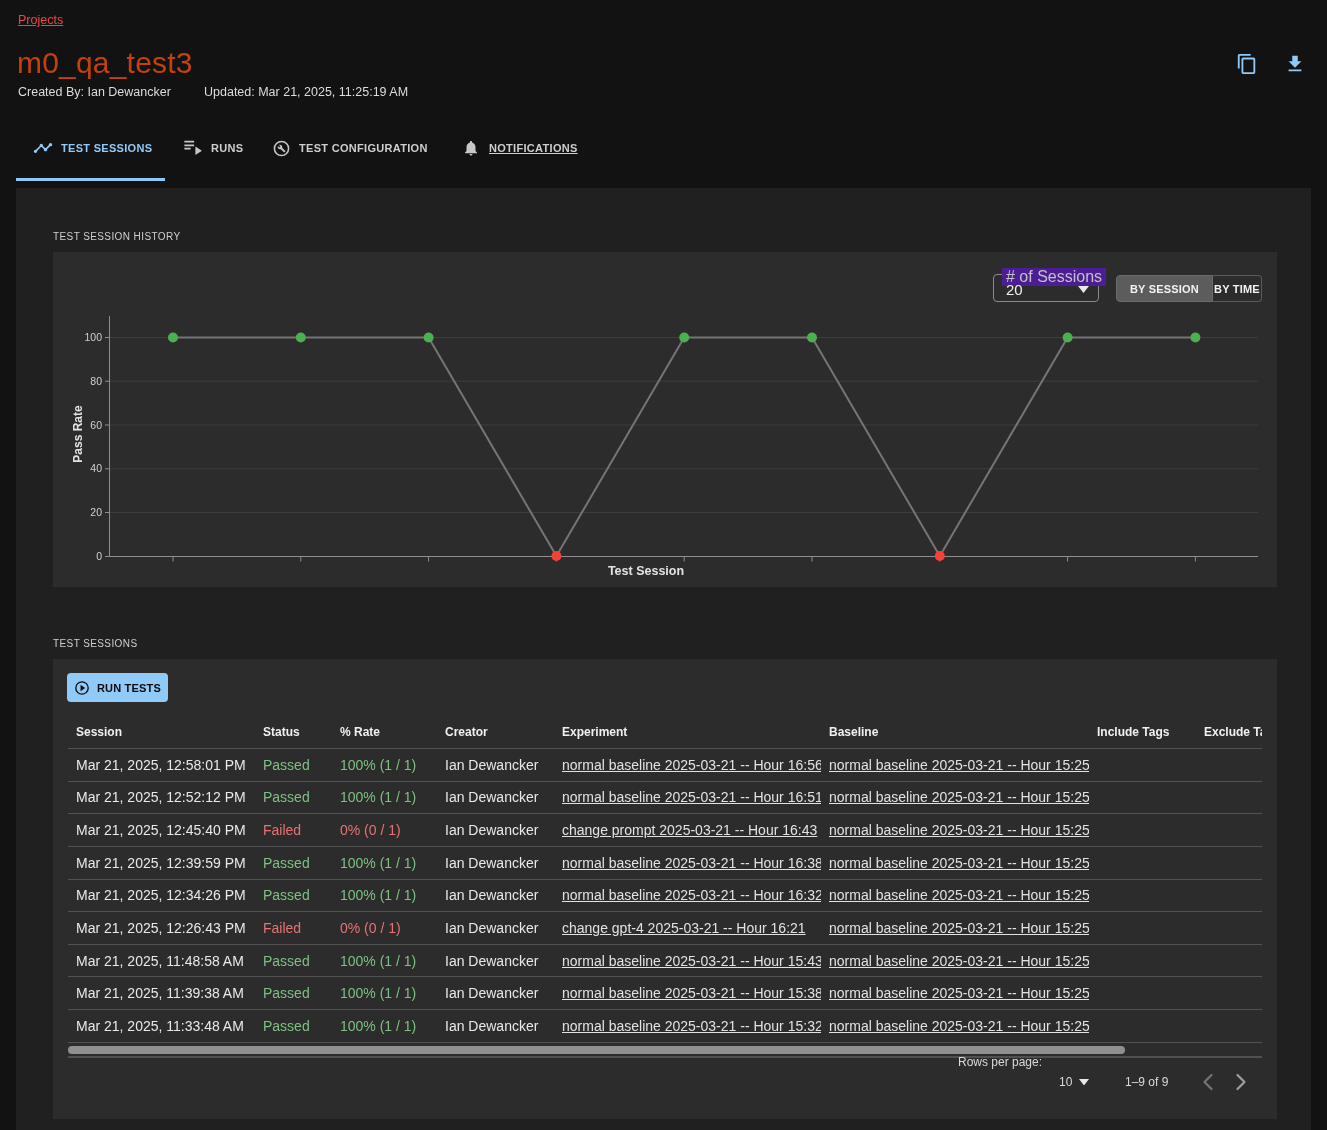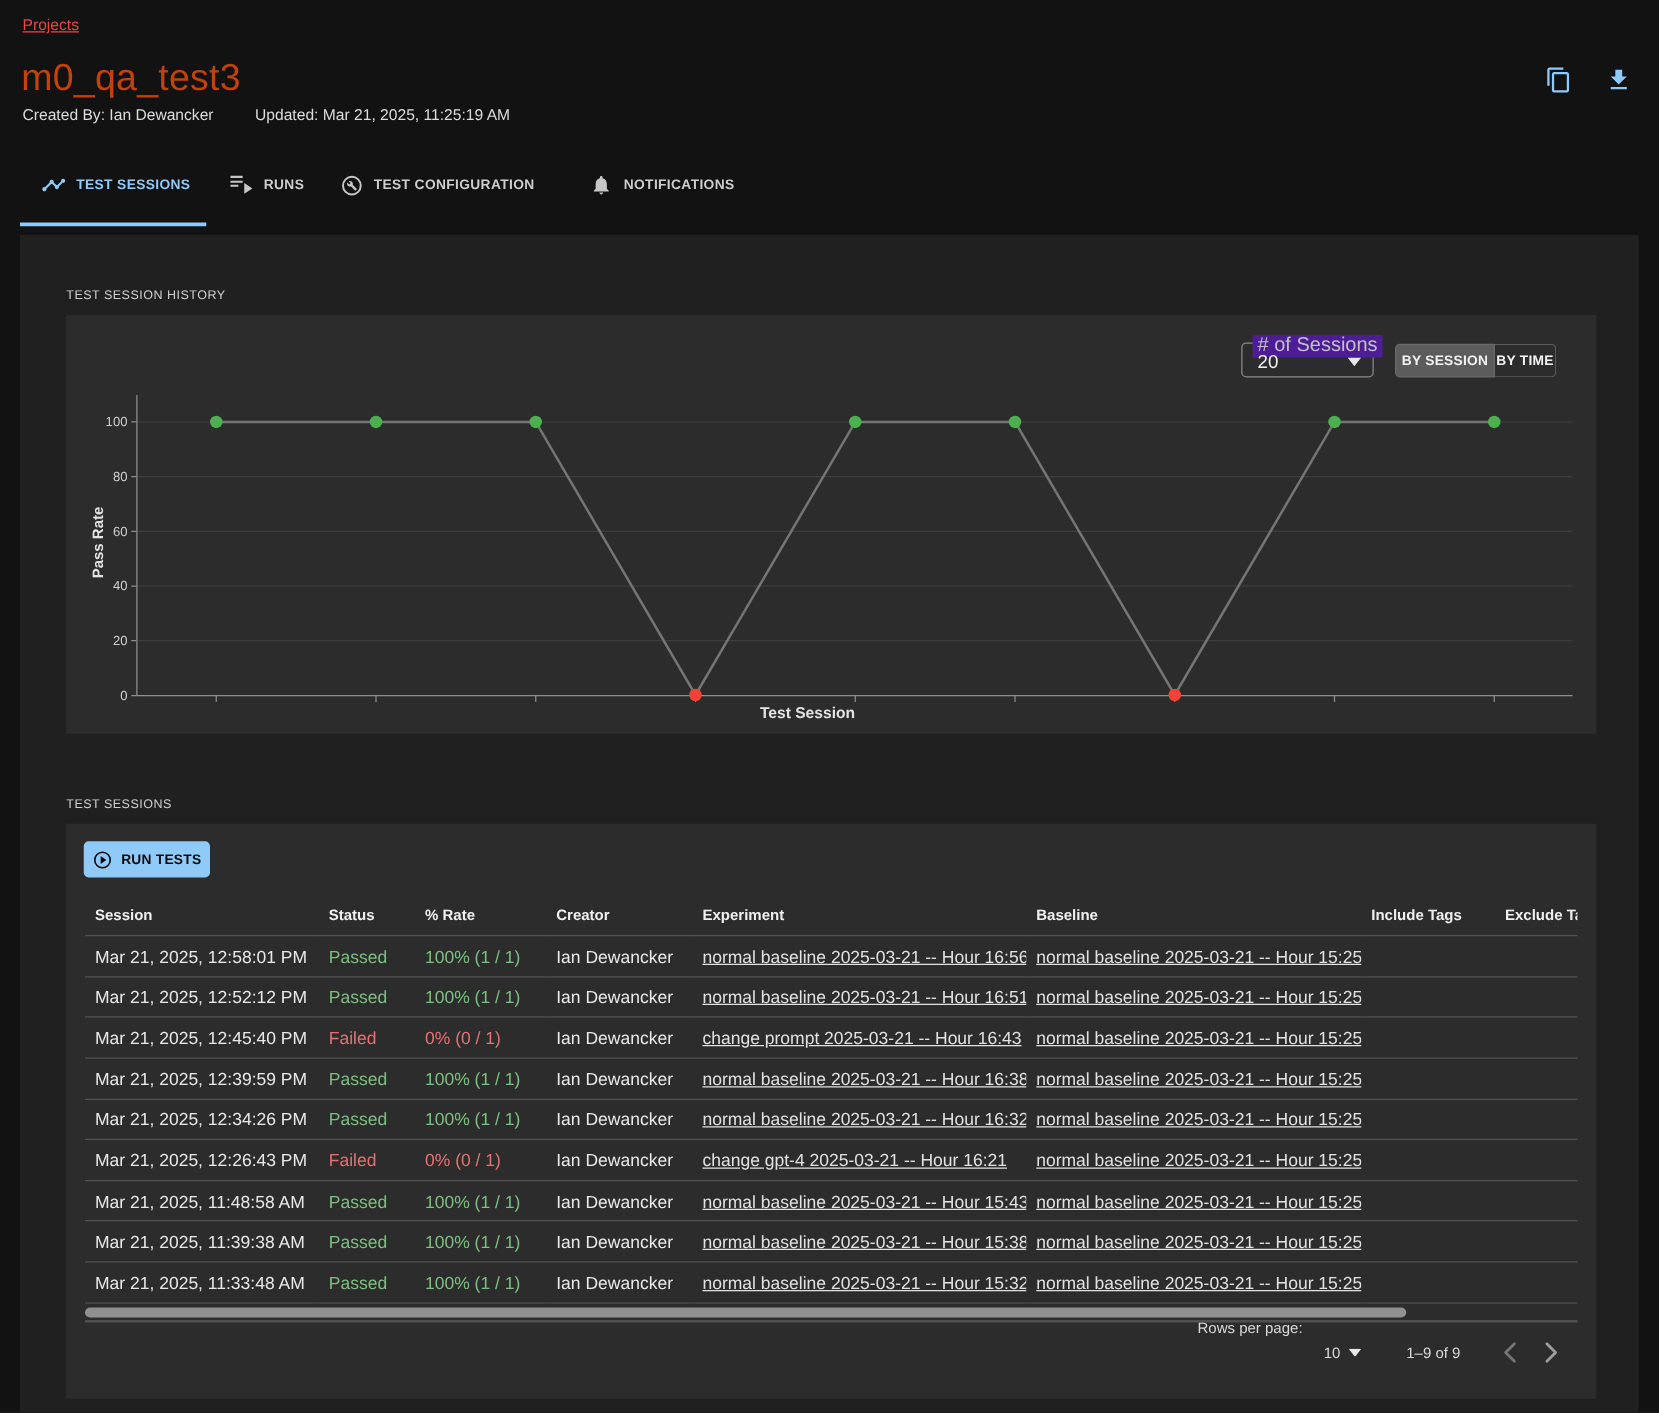--- a/index.html
+++ b/index.html
@@ -23,21 +23,21 @@
 .card { left:16px; top:188px; width:1295px; height:942px; background:#202020; }
 .seclabel { left:53px; font-size:10px; letter-spacing:0.4px; color:#cfcfcf; }
 .panel { left:53px; width:1224px; background:#2c2c2c; }
 
 
 .selectbox { left:940px; top:22px; width:106px; height:28px; border:1px solid #8a8a8a; border-radius:4px; }
 .selectbox .legend { position:absolute; left:8px; top:-7px; font-size:16px; color:#c2c2c2; background:#4c1d95; padding:0 4px; white-space:nowrap; }
 .selectbox .val { position:absolute; left:12px; top:6px; font-size:15px; color:#efefef; }
 .selectbox svg { position:absolute; left:84px; top:11px; }
 .toggle { left:1063px; top:23px; height:27px; display:flex; font-size:11px; font-weight:bold; letter-spacing:0.2px; color:#f2f2f2; }
-.toggle .t1 { width:80px; background:#5c5c5c; border:1px solid #6a6a6a; border-radius:4px 0 0 4px; display:flex; align-items:center; justify-content:center; }
+.toggle .t1 { width:97px; background:#5c5c5c; border:1px solid #6a6a6a; border-radius:4px 0 0 4px; display:flex; align-items:center; justify-content:center; }
 .toggle .t2 { width:49px; background:transparent; border:1px solid #5a5a5a; border-left:none; border-radius:0 4px 4px 0; display:flex; align-items:center; justify-content:center; }
 
 
 .runbtn { left:14px; top:14px; width:101px; height:29px; background:#90caf9; border-radius:4px; display:flex; align-items:center; justify-content:center; color:#0c0c0c; font-size:11px; font-weight:bold; letter-spacing:0.2px; }
 .runbtn svg { margin-right:7px; }
 
 
 .tclip { left:15px; top:56.5px; width:1194px; overflow:hidden; }
 table { border-collapse:collapse; table-layout:fixed; width:1328px; }
 th, td { text-align:left; border-bottom:1px solid #525252; padding:0 0 0 8px; overflow:hidden; white-space:nowrap; }
@@ -80,21 +80,21 @@
     </svg>
 <span>RUNS</span>
   </div>
 <div class="abs tab" style="left:273px;">
 <svg width="17" height="17" viewBox="0 0 24 24">
       <circle cx="12" cy="12" r="10" fill="none" stroke="#c7c7c7" stroke-width="2.2"></circle>
       <path fill="#c7c7c7" transform="translate(6.1,6.1) scale(0.5)" d="M22.7 19l-9.1-9.1c.9-2.3.4-5-1.5-6.9-2-2-5-2.4-7.4-1.3L9 6 6 9 1.6 4.7C.4 7.1.9 10.1 2.9 12.1c1.9 1.9 4.6 2.4 6.9 1.5l9.1 9.1c.4.4 1 .4 1.4 0l2.3-2.3c.5-.4.5-1.1.1-1.4z"></path>
     </svg>
 <span>TEST CONFIGURATION</span>
   </div>
-<div class="abs tab" style="left:472px;">
+<div class="abs tab" style="left:462px;text-decoration:underline;">
 <svg width="18" height="18" viewBox="0 0 24 24" fill="#c7c7c7">
       <path d="M12 22c1.1 0 2-.9 2-2h-4c0 1.1.9 2 2 2zm6-6v-5c0-3.07-1.63-5.64-4.5-6.32V4c0-.83-.67-1.5-1.5-1.5s-1.5.67-1.5 1.5v.68C7.64 5.36 6 7.92 6 11v5l-2 2v1h16v-1l-2-2z"></path>
     </svg>
 <span>NOTIFICATIONS</span>
   </div>
 <div class="abs tabline"></div>
 
 <div class="abs card"></div>
 
 <div class="abs seclabel" style="top:231px;">TEST SESSION HISTORY</div>

